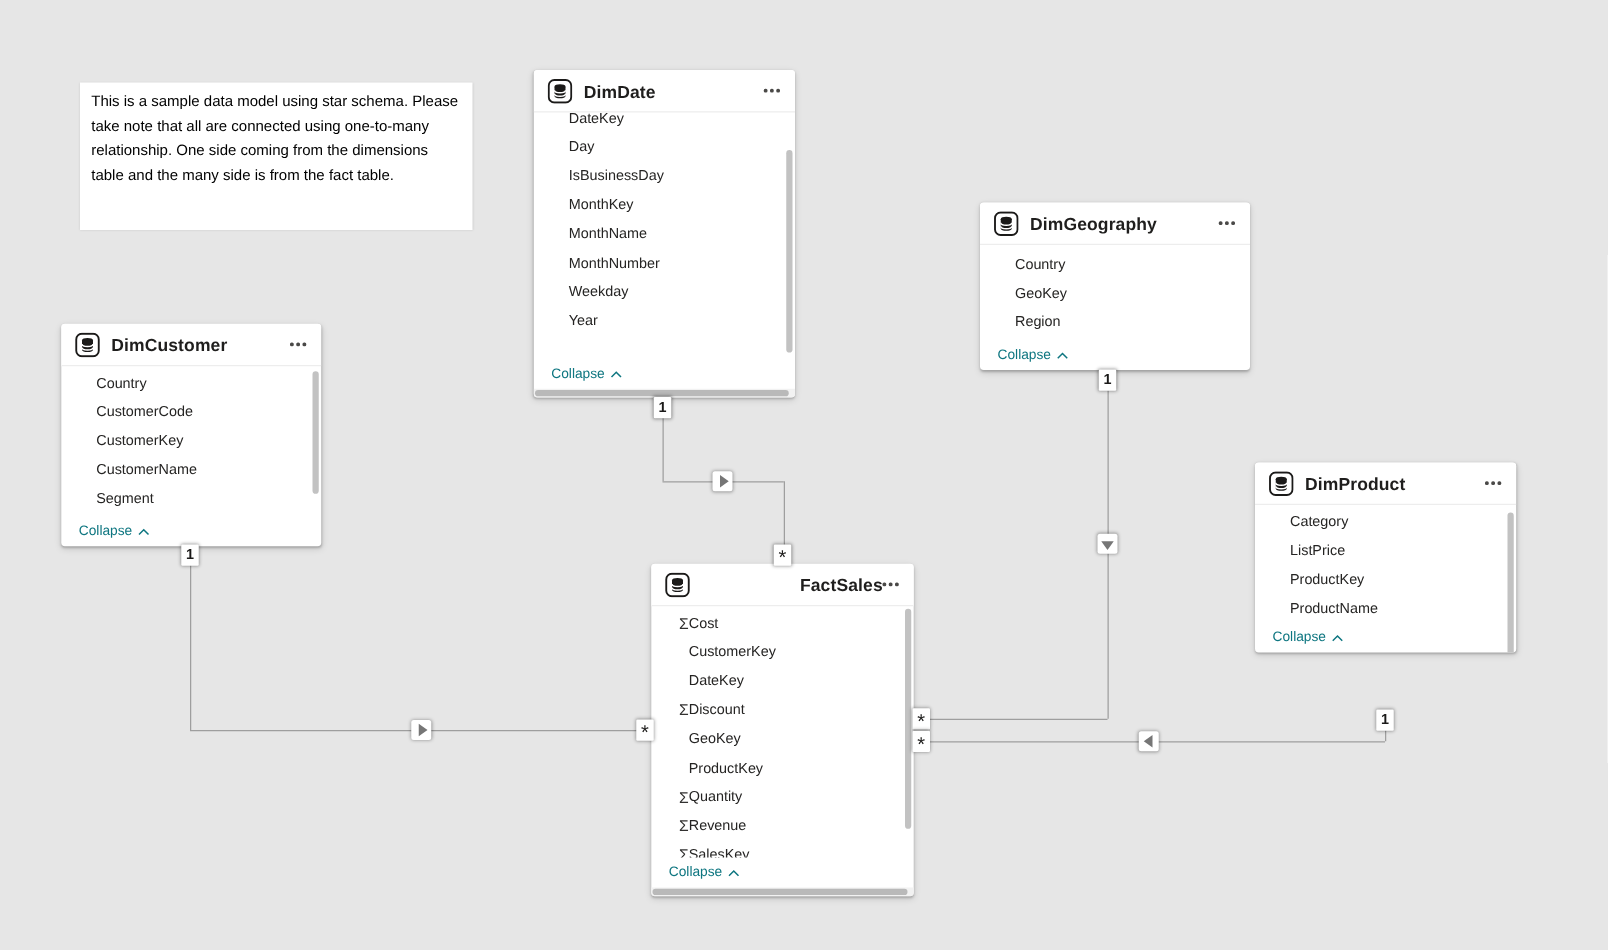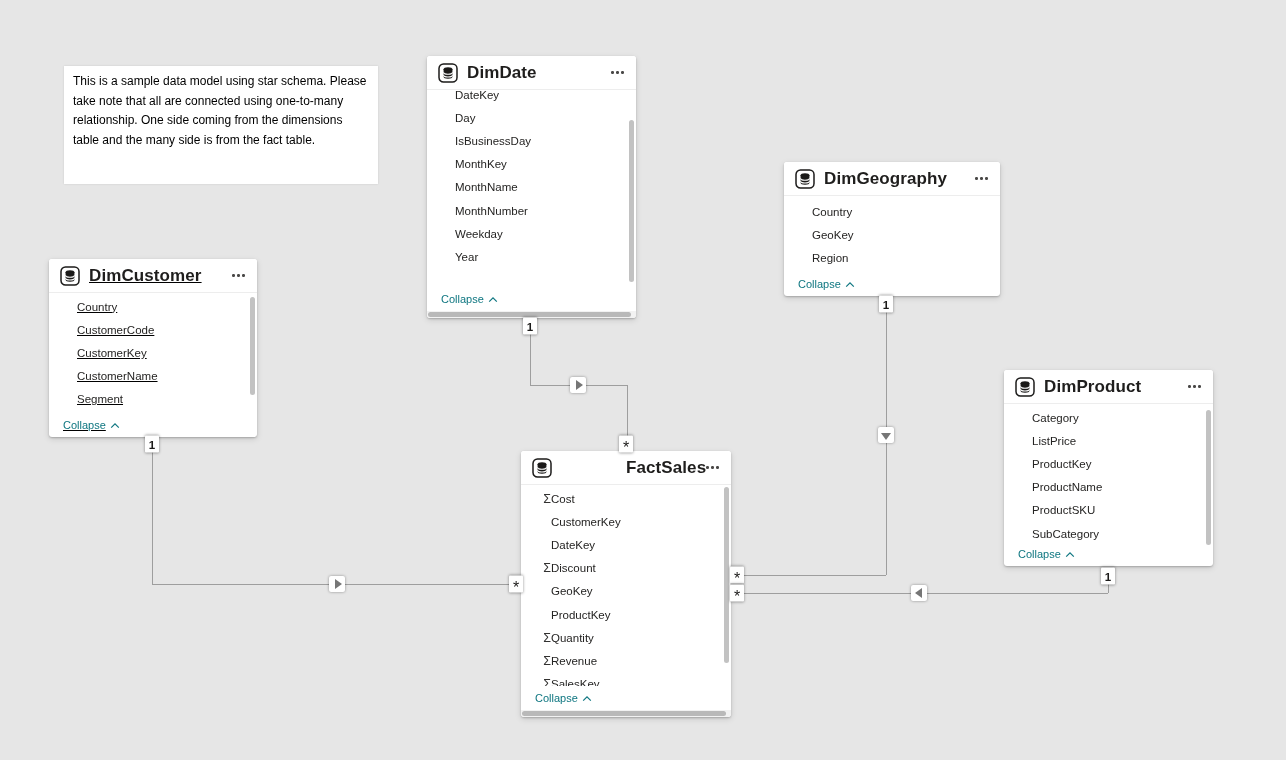--- a/index.html
+++ b/index.html
@@ -35,45 +35,45 @@
     font-size:12px; line-height:19.5px; color:#000000;
     box-shadow:0 0 2px rgba(0,0,0,.12); }
 
   
   .table-card { position:absolute; z-index:3; background:#ffffff; border-radius:3px;
     box-shadow:0 1px 2px rgba(0,0,0,.22), 0 2px 6px rgba(0,0,0,.13);
     display:flex; flex-direction:column; overflow:hidden; }
   .t-header { height:34px; flex:0 0 34px; display:flex; align-items:center;
     padding:0 12px 0 11px; border-bottom:1px solid #ededed; background:#ffffff; }
   .db-icon { width:20px; height:20px; margin-right:9px; flex:0 0 20px; display:flex; }
-  .t-title { flex:1; font-size:17px; font-weight:700; color:#1f1e1d; letter-spacing:.1px;
+  .t-title { flex:1; font-size:14px; font-weight:700; color:#1f1e1d; letter-spacing:.1px;
     white-space:nowrap; overflow:hidden; }
   .more { display:flex; gap:2.5px; align-items:center; padding:4px 0; cursor:pointer; }
   .more i { width:2.6px; height:2.6px; border-radius:50%; background:#4a4947; display:block; }
 
   .t-fields { flex:1 1 auto; overflow:hidden; padding-top:2px; }
   .t-field { height:23.2px; display:flex; align-items:center; font-size:11.5px; color:#252423; }
   .dim .t-field { padding-left:28px; }
   .fact .t-field { padding-left:13px; }
   .sigma-cell { width:17px; flex:0 0 17px; font-size:12.5px; color:#323130; }
   .f-name { white-space:nowrap; }
   .t-fields.scrolled .t-field:first-child { margin-top:-9px; }
 
   .t-collapse { flex:0 0 24px; height:24px; display:flex; align-items:center; gap:4px;
     padding-left:14px; font-size:11px; color:#0e7680; cursor:pointer; }
 
   .vscroll { position:absolute; right:2px; width:5px; border-radius:3px; background:#c2c2c2; z-index:5; }
   .hscroll { flex:0 0 7px; height:7px; background:#f2f2f2; position:relative; }
   .hscroll .thumb { position:absolute; left:1px; top:1px; height:5px; width:97%; background:#b9b9b9; border-radius:3px; }
 
   
-  #card-dimcustomer  { left:49px;  top:259px; width:208px; height:178px;text-decoration:underline; }
+  #card-dimcustomer  { left:49px;  top:259px; width:208px; height:178px; }
   #card-dimdate      { left:427px; top:56px;  width:209px; height:262px; }
   #card-dimgeography { left:784px; top:162px; width:216px; height:134px; }
-  #card-dimproduct   { left:1004px;top:370px; width:209px; height:196px; }
+  #card-dimproduct   { left:1004px;top:370px; width:209px; height:152px; }
   #card-factsales    { left:521px; top:451px; width:210px; height:266px;text-align:right; }
 </style>
 </head>
 <body>
 
 <div class="canvas">
 
   <div class="line v" style="left:152px; top:437px; height:147px;"></div>
   <div class="line h" style="left:152px; top:584px; width:369px;"></div>
   <div class="card-lbl" style="left:152px; top:444px;">

